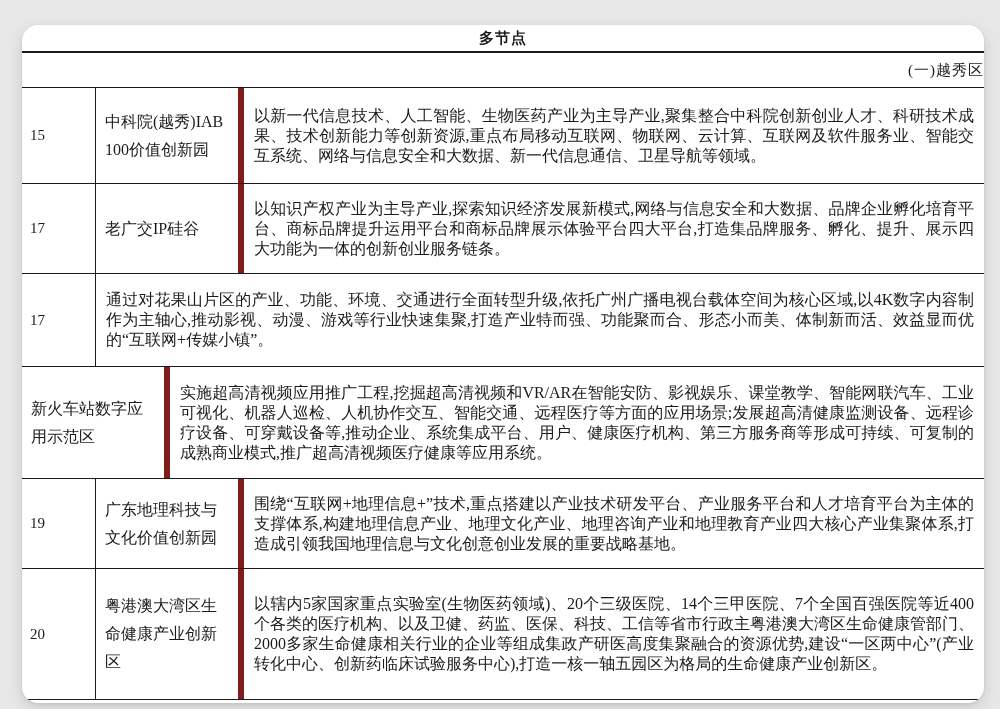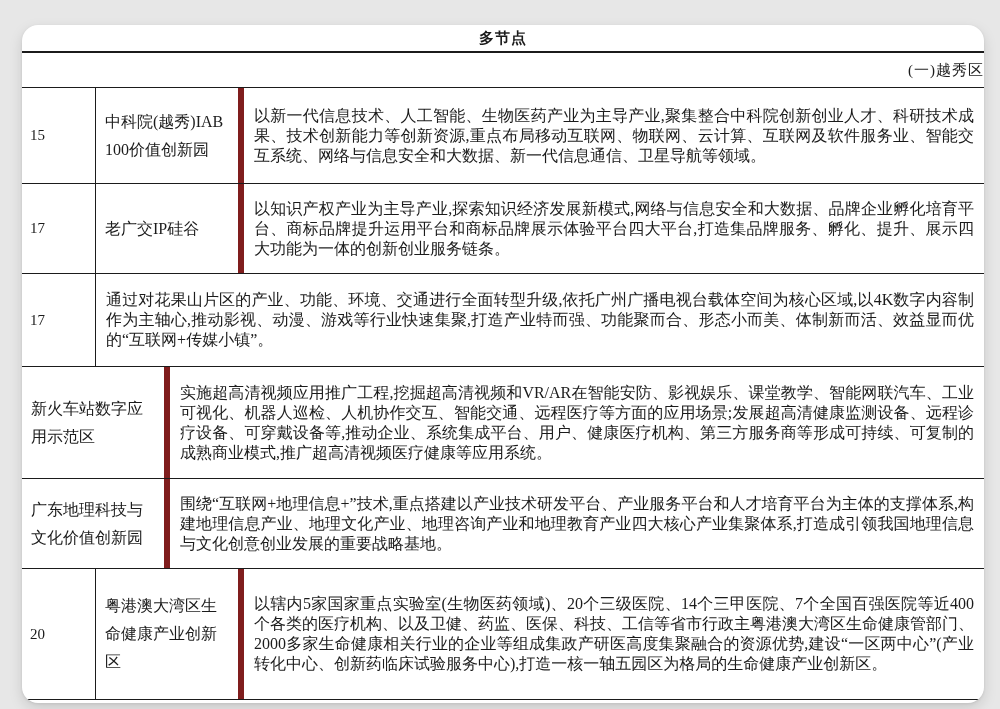--- a/index.html
+++ b/index.html
@@ -98,20 +98,21 @@
     <div class="cell cell-num">17</div>
     <div class="cell cell-desc">通过对花果山片区的产业、功能、环境、交通进行全面转型升级,依托广州广播电视台载体空间为核心区域,以4K数字内容制作为主轴心,推动影视、动漫、游戏等行业快速集聚,打造产业特而强、功能聚而合、形态小而美、体制新而活、效益显而优的“互联网+传媒小镇”。</div>
   </div>
 
   <div class="t-row">
     <div class="cell cell-name">新火车站数字应用示范区</div>
     <div class="cell cell-desc">实施超高清视频应用推广工程,挖掘超高清视频和VR/AR在智能安防、影视娱乐、课堂教学、智能网联汽车、工业可视化、机器人巡检、人机协作交互、智能交通、远程医疗等方面的应用场景;发展超高清健康监测设备、远程诊疗设备、可穿戴设备等,推动企业、系统集成平台、用户、健康医疗机构、第三方服务商等形成可持续、可复制的成熟商业模式,推广超高清视频医疗健康等应用系统。</div>
   </div>
 
   <div class="t-row">
+    <div class="cell cell-num">19</div>
     <div class="cell cell-name">广东地理科技与文化价值创新园</div>
     <div class="cell cell-desc">围绕“互联网+地理信息+”技术,重点搭建以产业技术研发平台、产业服务平台和人才培育平台为主体的支撑体系,构建地理信息产业、地理文化产业、地理咨询产业和地理教育产业四大核心产业集聚体系,打造成引领我国地理信息与文化创意创业发展的重要战略基地。</div>
   </div>
 
   <div class="t-row">
     <div class="cell cell-num">20</div>
     <div class="cell cell-name">粤港澳大湾区生命健康产业创新区</div>
     <div class="cell cell-desc">以辖内5家国家重点实验室(生物医药领域)、20个三级医院、14个三甲医院、7个全国百强医院等近400个各类的医疗机构、以及卫健、药监、医保、科技、工信等省市行政主粤港澳大湾区生命健康管部门、2000多家生命健康相关行业的企业等组成集政产研医高度集聚融合的资源优势,建设“一区两中心”(产业转化中心、创新药临床试验服务中心),打造一核一轴五园区为格局的生命健康产业创新区。</div>
   </div>
 

